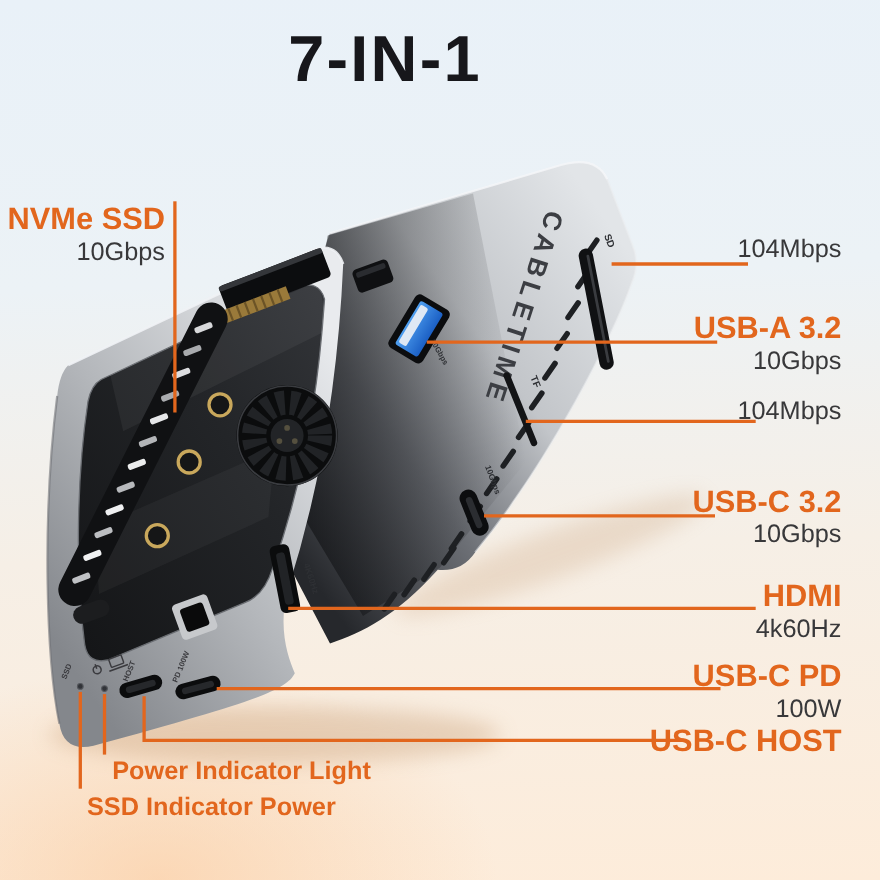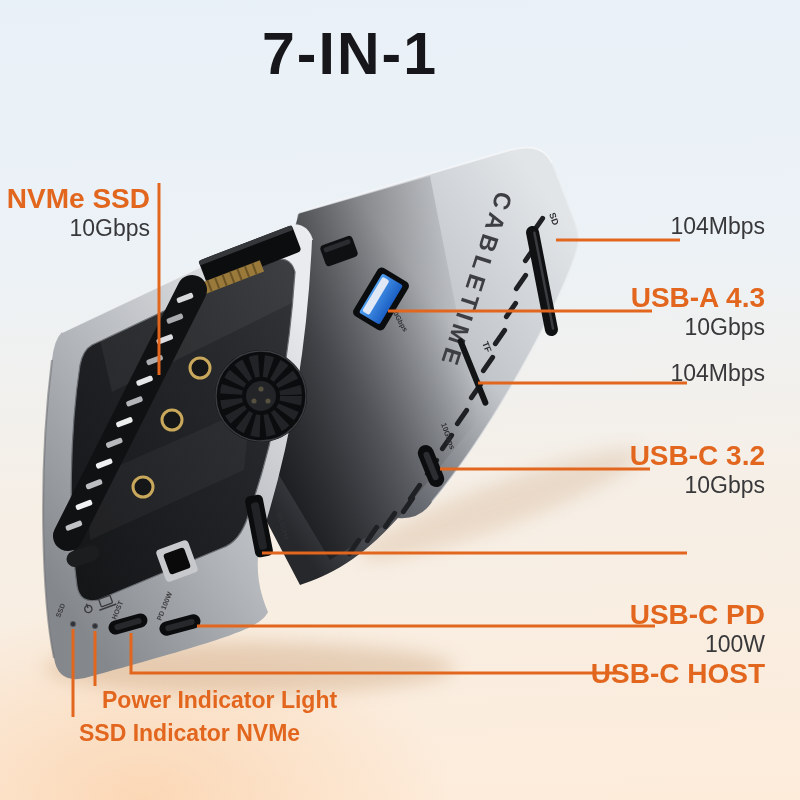--- a/index.html
+++ b/index.html
@@ -246,34 +246,38 @@
 
   <div class="co co-nvme">
     <div class="co-label">NVMe SSD</div>
     <div class="co-value">10Gbps</div>
   </div>
 
   <div class="co co-right" style="top:211px">
     <div class="co-value">104Mbps</div>
   </div>
   <div class="co co-right" style="top:283px">
-    <div class="co-label">USB-A 4.3</div>
+    <div class="co-label">USB-A 3.2</div>
     <div class="co-value">10Gbps</div>
   </div>
   <div class="co co-right" style="top:358px">
     <div class="co-value">104Mbps</div>
   </div>
   <div class="co co-right" style="top:441px">
     <div class="co-label">USB-C 3.2</div>
     <div class="co-value">10Gbps</div>
   </div>
+  <div class="co co-right" style="top:527px">
+    <div class="co-label">HDMI</div>
+    <div class="co-value">4k60Hz</div>
+  </div>
   <div class="co co-right" style="top:600px">
     <div class="co-label">USB-C PD</div>
     <div class="co-value">100W</div>
   </div>
   <div class="co co-right" style="top:659px">
     <div class="co-label">USB-C HOST</div>
   </div>
 
   <div class="co-bottom" style="left:102px;top:687px">Power Indicator Light</div>
-  <div class="co-bottom" style="left:79px;top:720px">SSD Indicator NVMe</div>
+  <div class="co-bottom" style="left:79px;top:720px">SSD Indicator Power</div>
 
 </div>
 
 </body></html>

